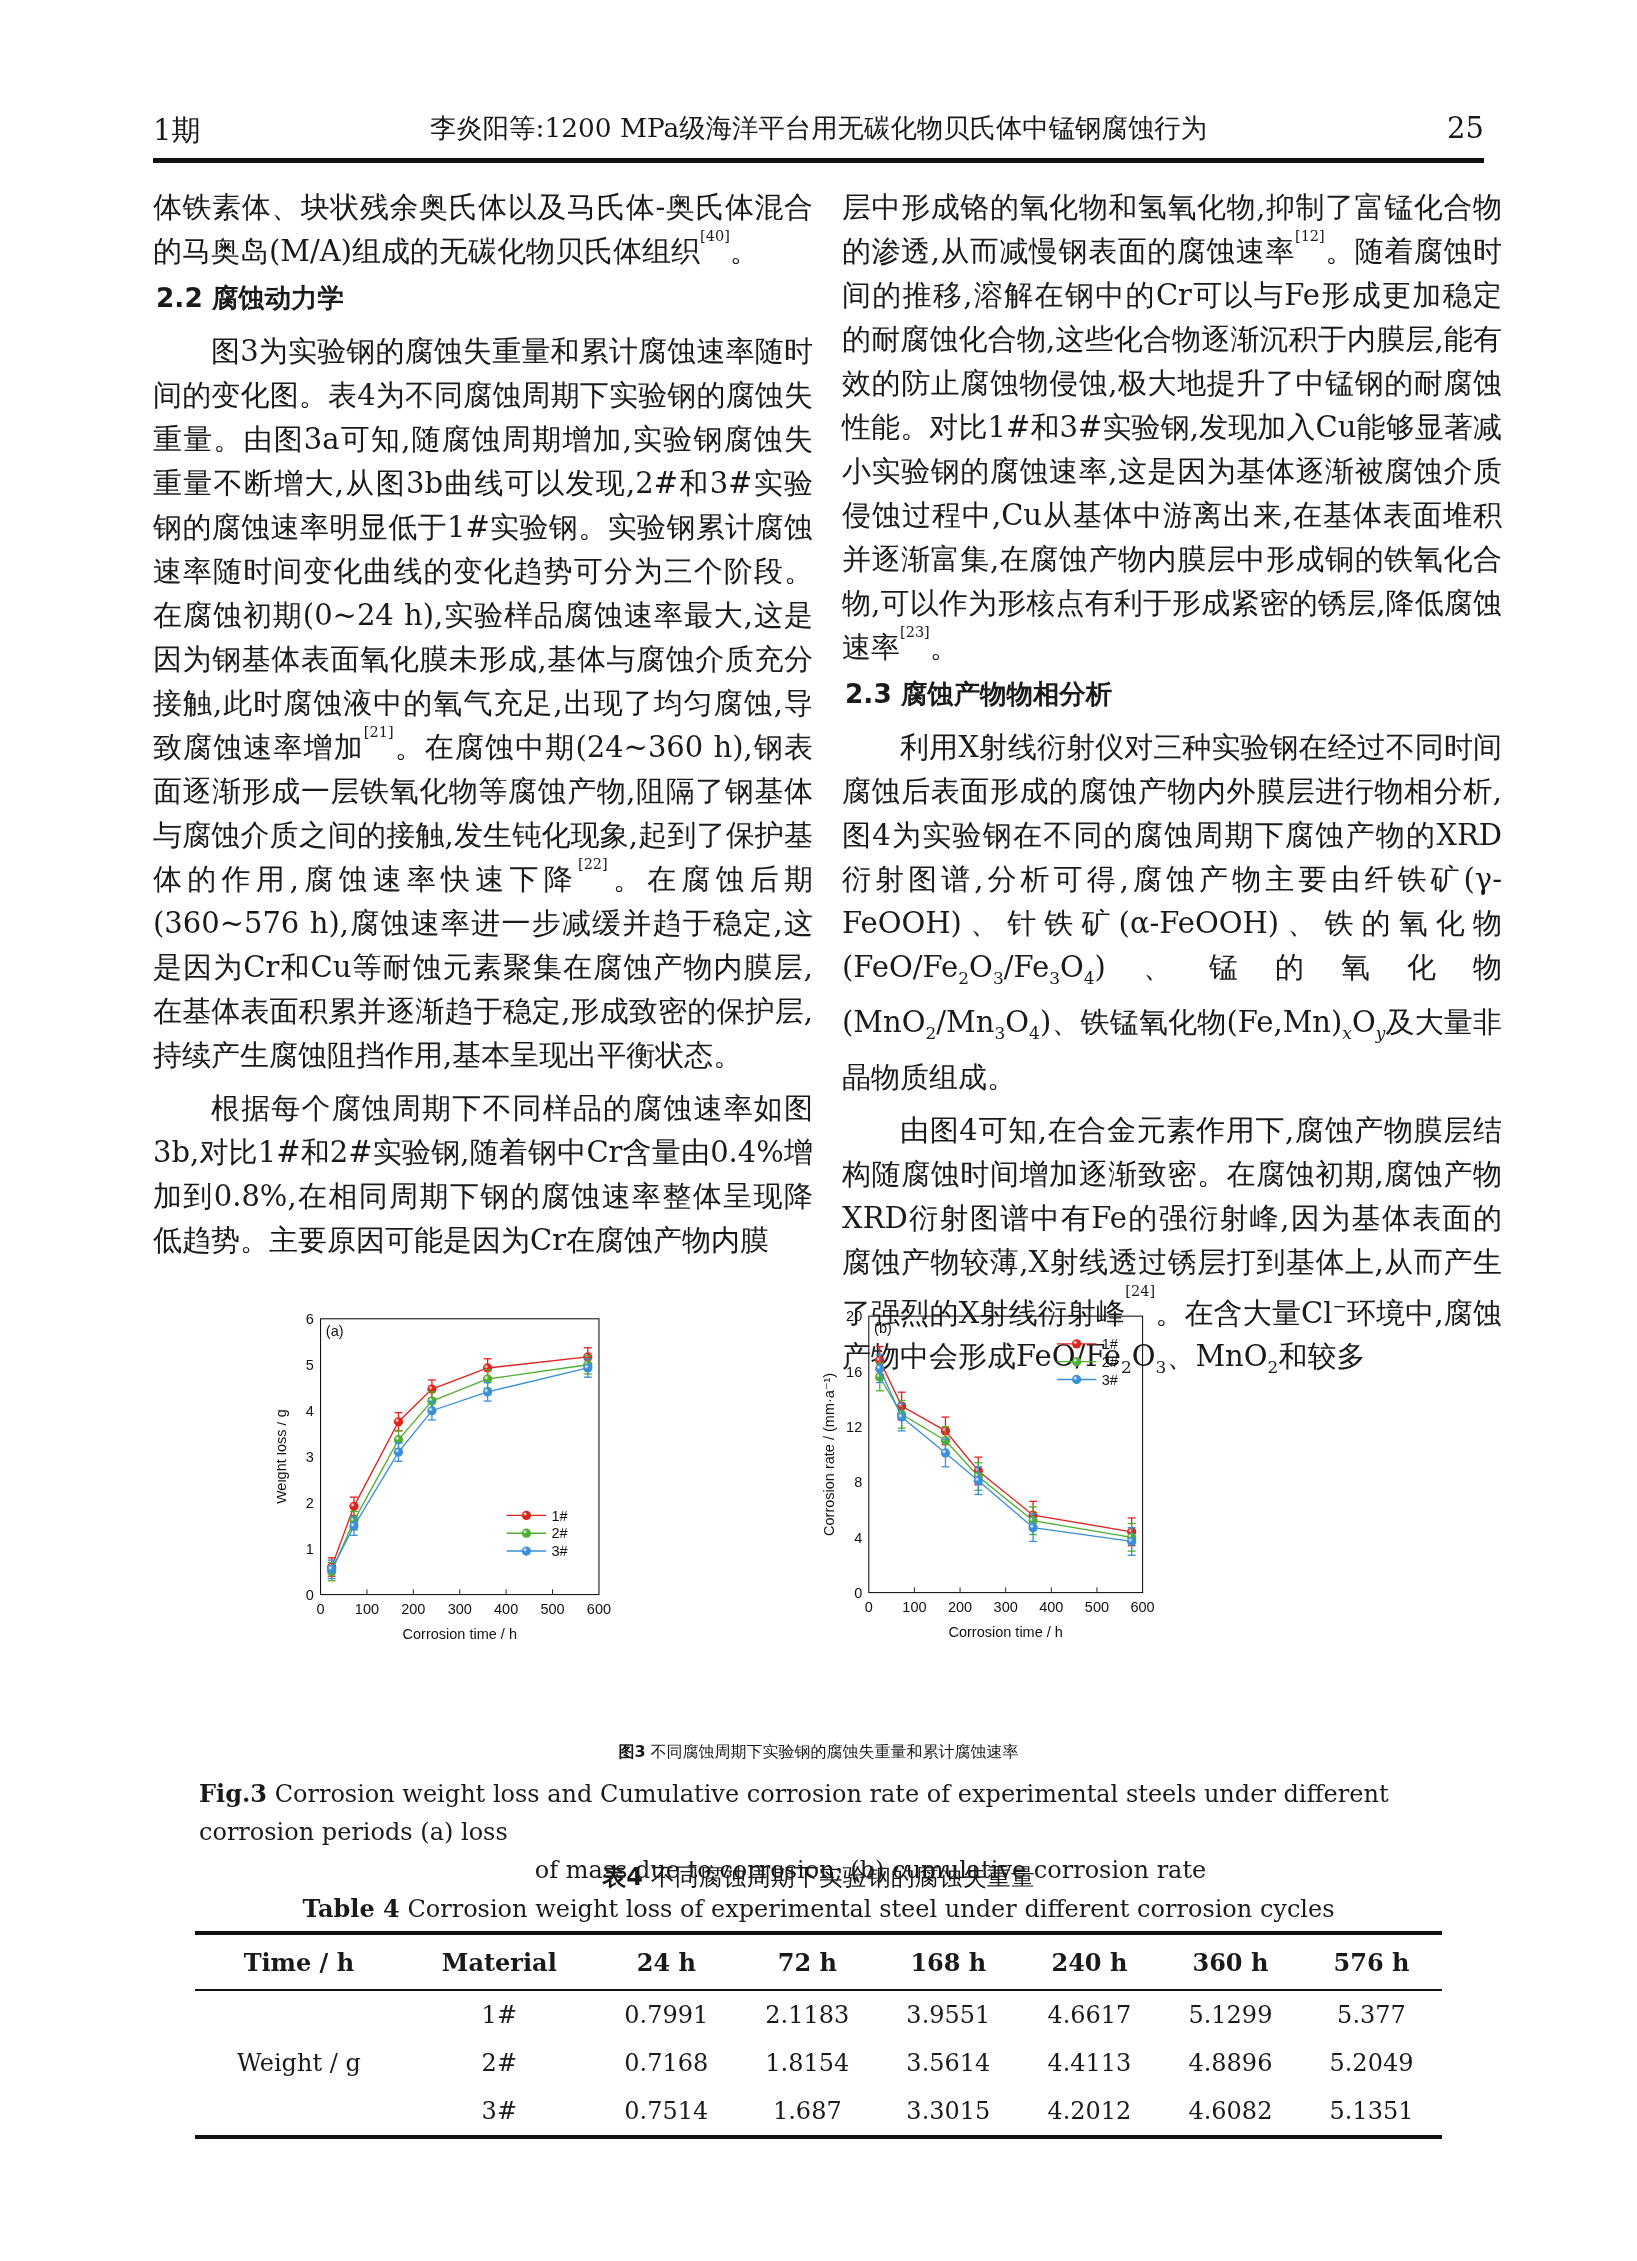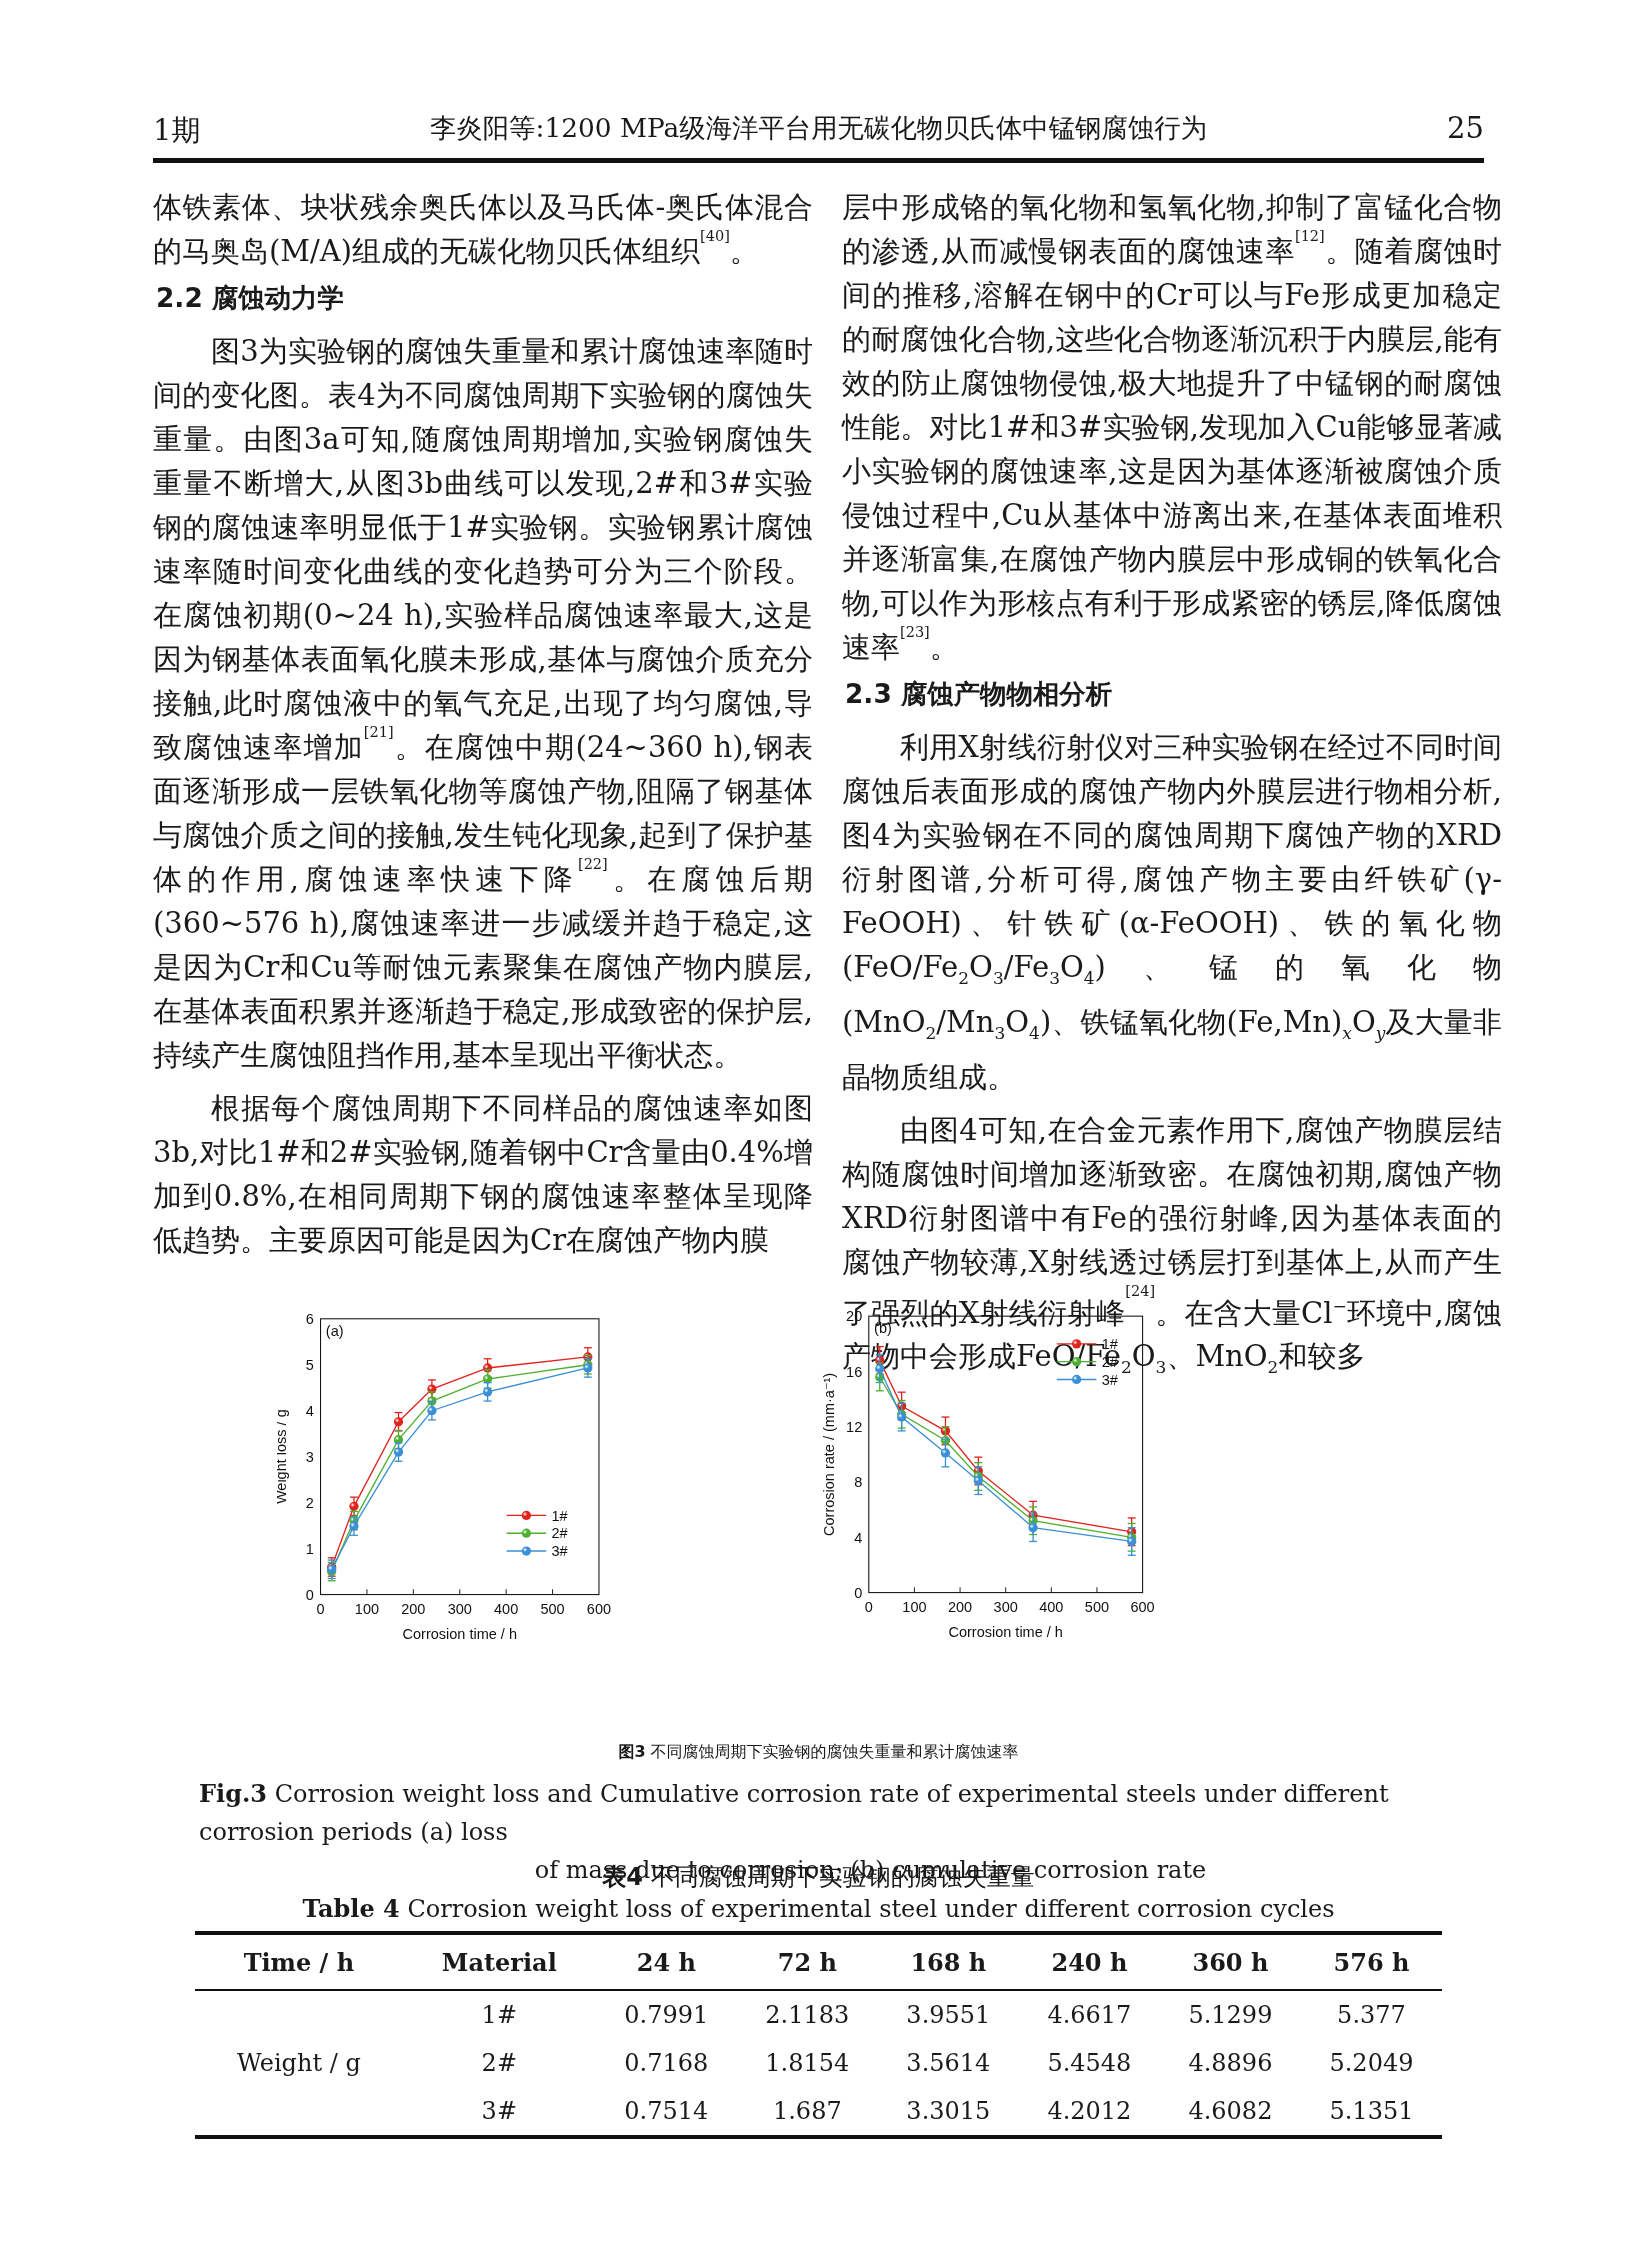--- a/index.html
+++ b/index.html
@@ -368,21 +368,21 @@
       <td>3.9551</td>
       <td>4.6617</td>
       <td>5.1299</td>
       <td>5.377</td>
     </tr>
     <tr>
       <td>2#</td>
       <td>0.7168</td>
       <td>1.8154</td>
       <td>3.5614</td>
-      <td>5.4548</td>
+      <td>4.4113</td>
       <td>4.8896</td>
       <td>5.2049</td>
     </tr>
     <tr>
       <td>3#</td>
       <td>0.7514</td>
       <td>1.687</td>
       <td>3.3015</td>
       <td>4.2012</td>
       <td>4.6082</td>

